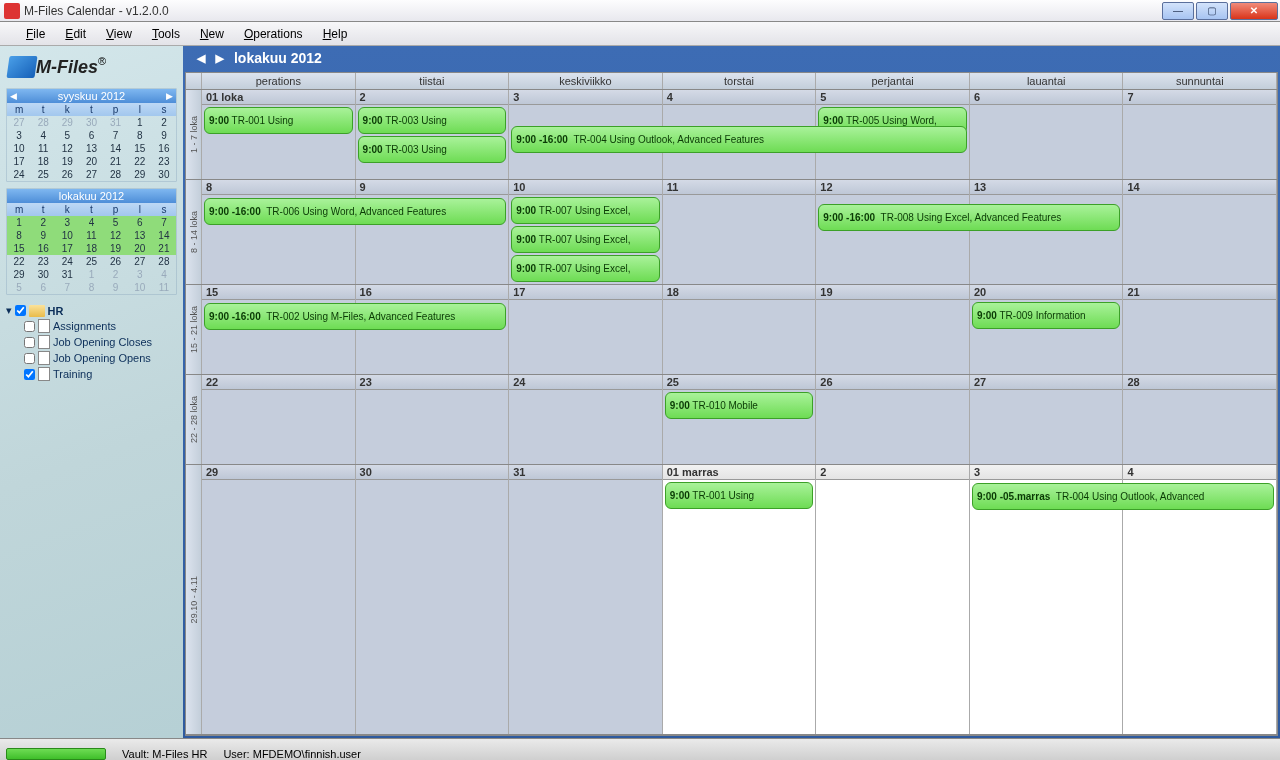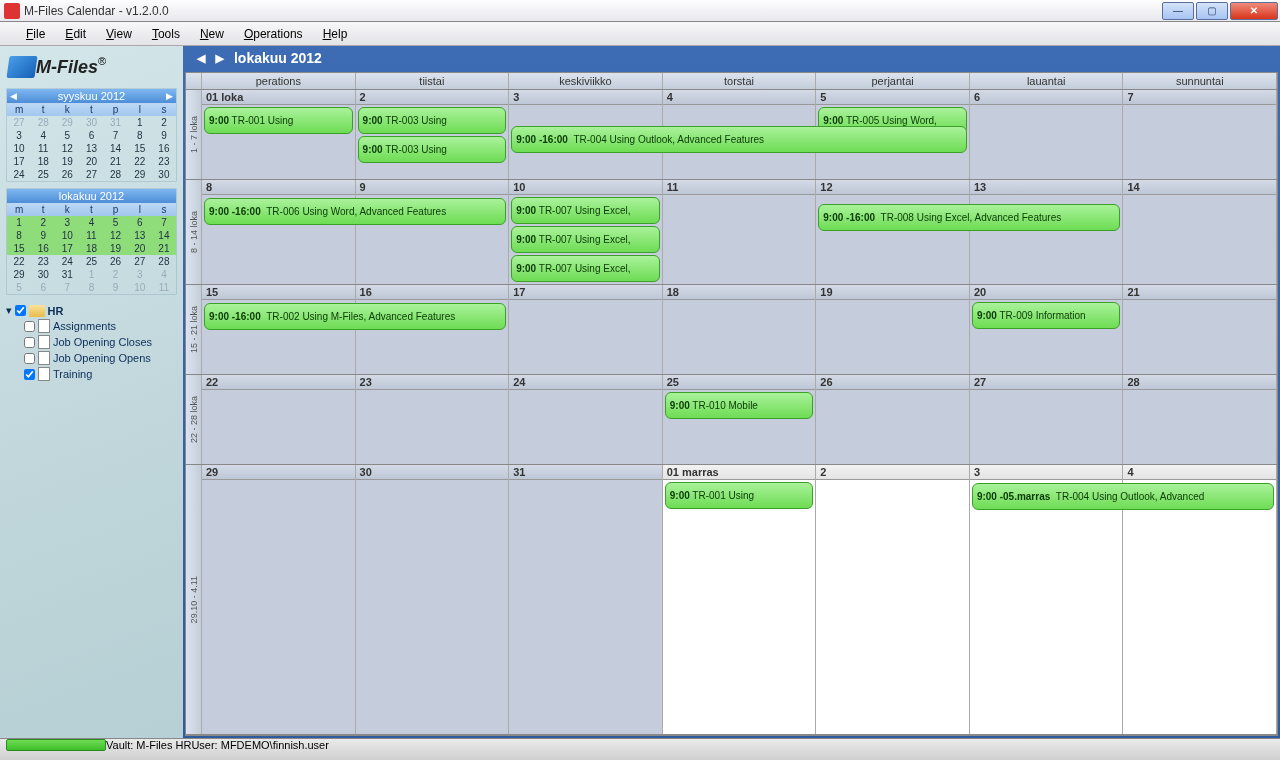--- a/index.html
+++ b/index.html
@@ -51,21 +51,21 @@
 .weeklbl { width:16px; background: linear-gradient(90deg,#dce3ee,#c3ceda); border-right:1px solid #aaa; display:flex; align-items:center; justify-content:center;}
 .weeklbl span{ writing-mode: vertical-rl; font-size:9px; color:#555; transform: rotate(180deg);}
 .daycell { flex:1; border-right:1px solid #aaa; background:#c5cddc; display:flex; flex-direction:column; position:relative;}
 .daycell.outmonth{ background:#fff;}
 .daynum { background: linear-gradient(#d4dae6,#bec7d6); border-bottom:1px solid #999; font-size:11px; font-weight:bold; color:#333; padding:1px 4px;}
 .daycell.outmonth .daynum{ background: linear-gradient(#f2f2f2,#e4e4e4);}
 .events { padding:2px 2px; display:flex; flex-direction:column; gap:2px;}
 .event { background: linear-gradient(#a9f29a,#6edc54); border:1px solid #3ca028; border-radius:6px; padding:7px 4px; font-size:10px; color:#0a3a05; white-space:nowrap; overflow:hidden; text-overflow:ellipsis;}
 .event b{ font-weight:bold;}
 .event.span{ position:absolute; z-index:2; left:2px;}
-.statusbar { height:22px; background: linear-gradient(#eaeaea,#cfcfcf); border-top:1px solid #888; display:flex; align-items:flex-start; padding:0 6px; font-size:11px;}
+.statusbar { height:22px; background: linear-gradient(#eaeaea,#cfcfcf); border-top:1px solid #888; display:flex; align-items:flex-end; padding:0 6px; gap:16px; font-size:11px;}
 .progress { width:100px; height:12px; background:linear-gradient(#6edc54,#3fbf2a); border:1px solid #2a8a1a; border-radius:2px;}
 </style>
 </head>
 <body>
 
 <div class="titlebar">
   <div class="icon"></div>
   <div class="title">M-Files Calendar - v1.2.0.0</div>
   <div class="winctrls">
     <div>—</div>

